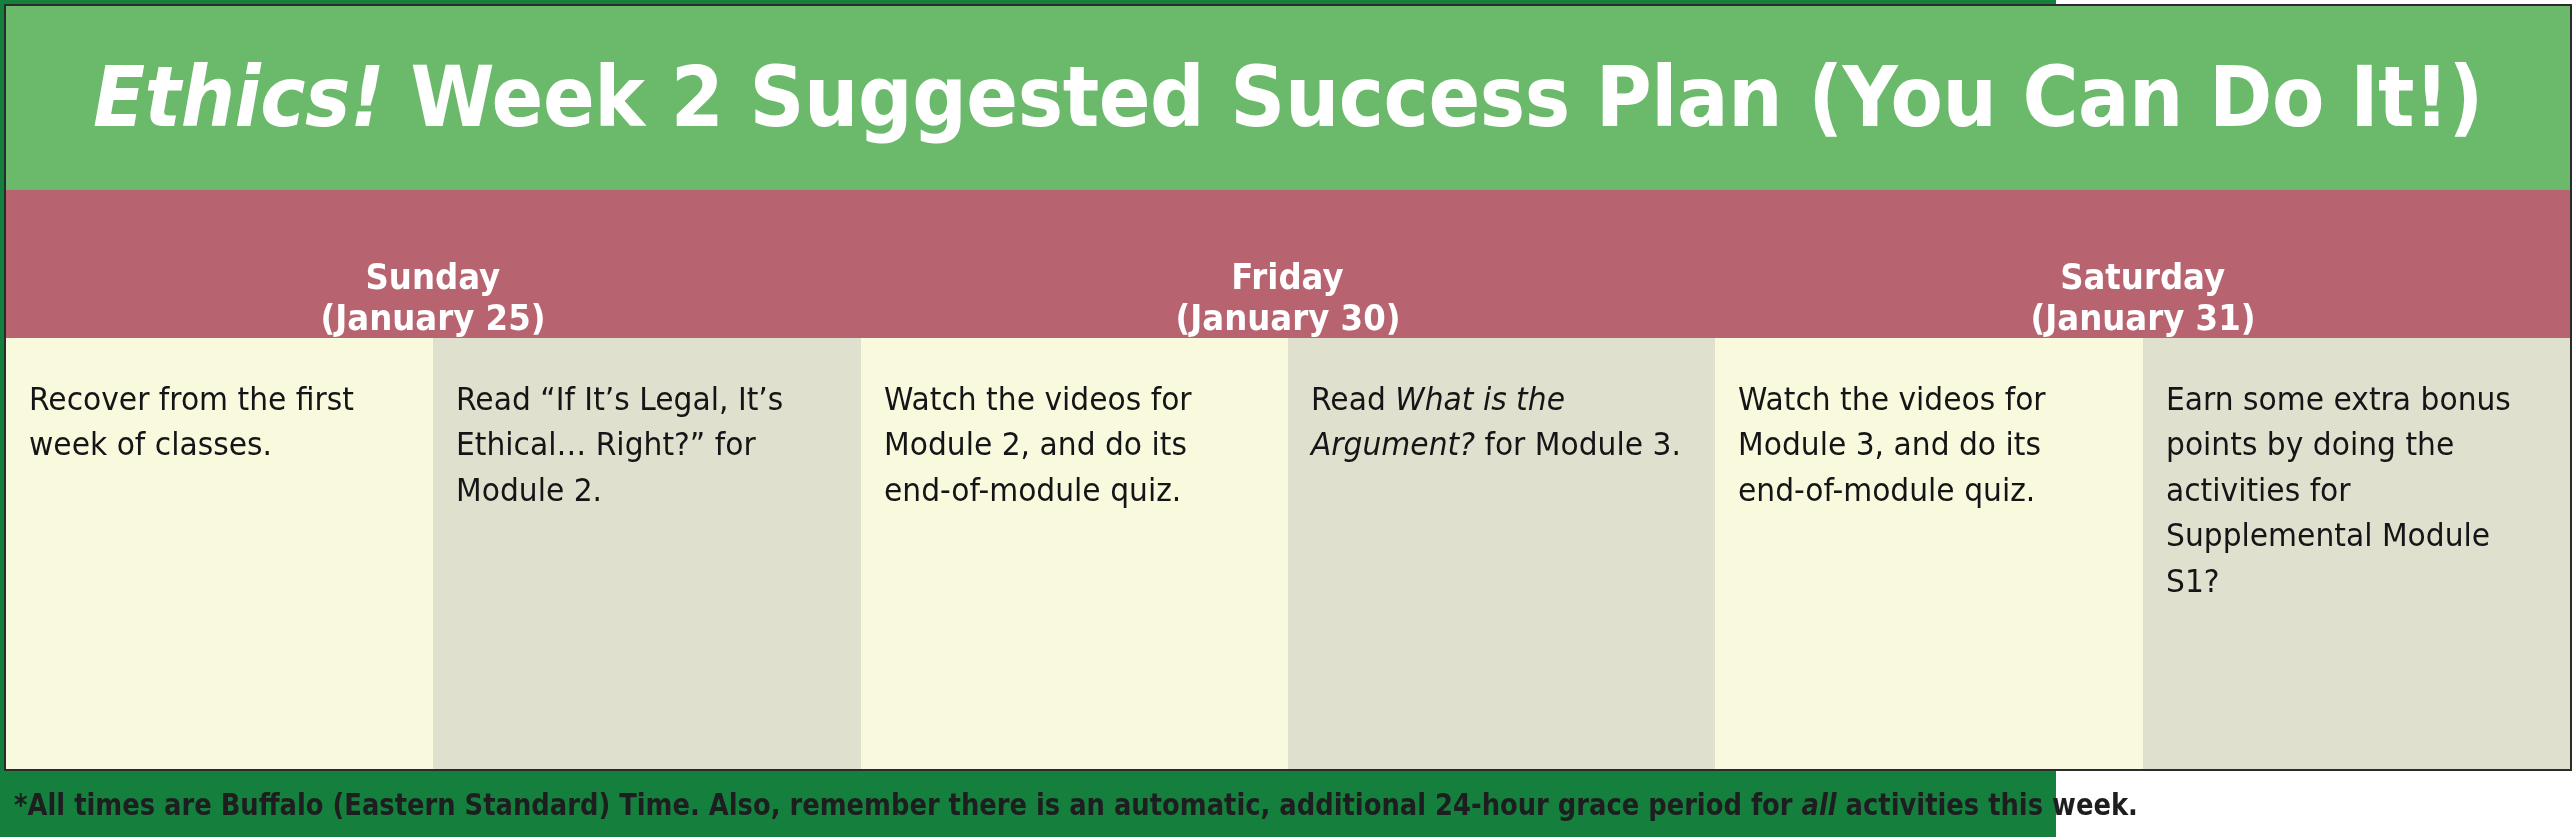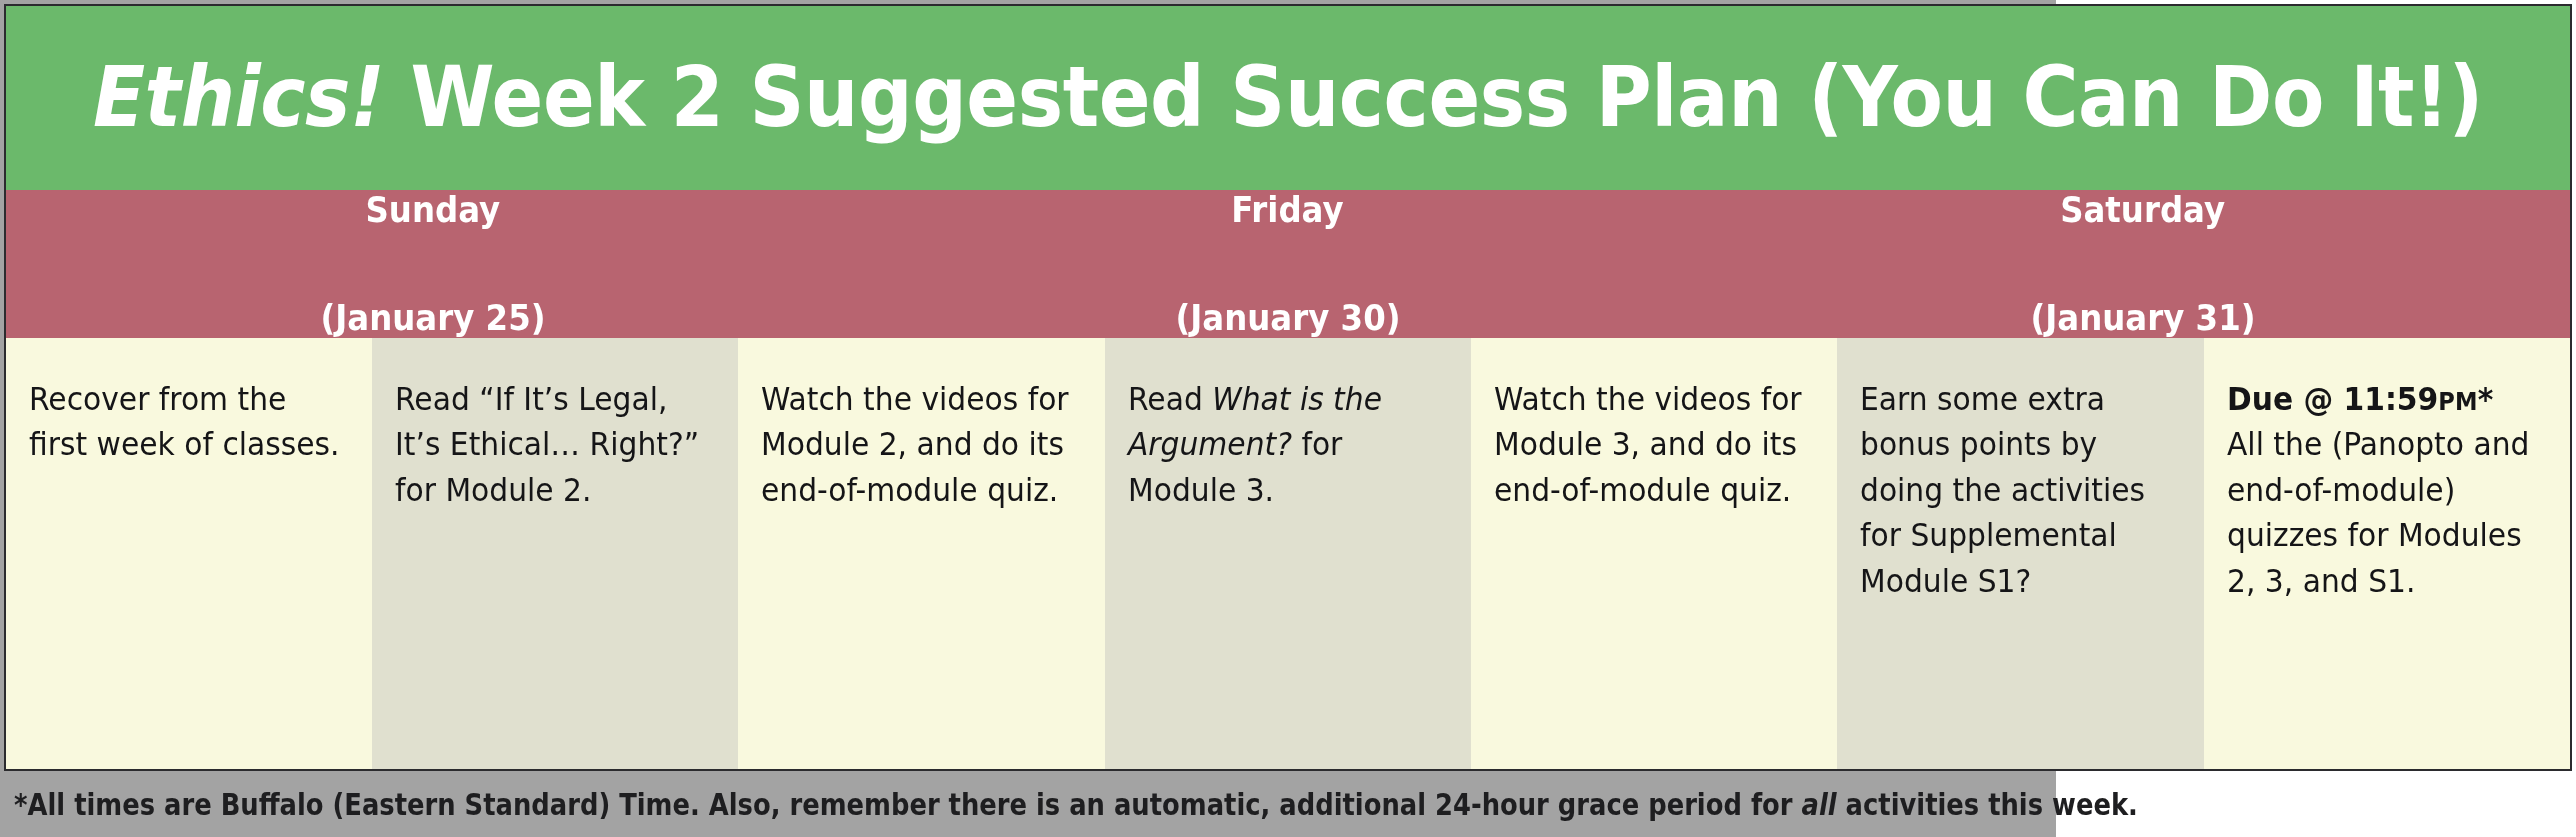--- a/index.html
+++ b/index.html
@@ -12,21 +12,21 @@
     height: 837px;
     font-family: "Liberation Sans", sans-serif;
     overflow: hidden;
   }
 
   #page {
     position: relative;
     width: 2056px;
     height: 837px;
     box-sizing: border-box;
-    background: #a3a3a3;
+    background: #15803d;
   }
 
   
   #plan-table {
     position: absolute;
     left: 3.9px;
     top: 3.9px;
     width: 2568px;
     height: 767px;
     box-sizing: border-box;
@@ -64,21 +64,21 @@
   #day-header-row {
     flex: 0 0 148px;
     background: #b86470;
     display: flex;
   }
   .day-header {
     flex: 1 1 0;
     display: flex;
     flex-direction: column;
     align-items: center;
-    justify-content: space-between;
+    justify-content: flex-end;
     color: #ffffff;
     font-family: "DejaVu Sans", sans-serif;
     font-weight: bold;
     line-height: 1.12;
     text-align: center;
     overflow: hidden;
   }
   .day-name {
     font-size: 36px;
     transform: scaleX(0.9);
@@ -185,23 +185,20 @@
       </div>
 
       <div class="day-cell cream">
         <div class="cell-text"><span>Watch the videos for Module 3, and do its end-of-module quiz.</span></div>
       </div>
 
       <div class="day-cell sage">
         <div class="cell-text"><span>Earn some extra bonus points by doing the activities for Supplemental Module S1?</span></div>
       </div>
 
-      <div class="day-cell cream">
-        <div class="cell-text"><span class="due-line"><span>Due @ 11:59</span><span class="smallcaps">PM</span><span>*</span></span><span>All the (Panopto and end-of-module) quizzes for Modules 2, 3, and S1.</span></div>
-      </div>
 
     </div>
   </div>
 
   <div id="footnote"><span>*All times are Buffalo (Eastern Standard) Time. Also, remember there is an automatic, additional 24-hour grace period for </span><span class="ital">all</span><span> activities this week.</span></div>
 
 </div>
 
 
 </body></html>

